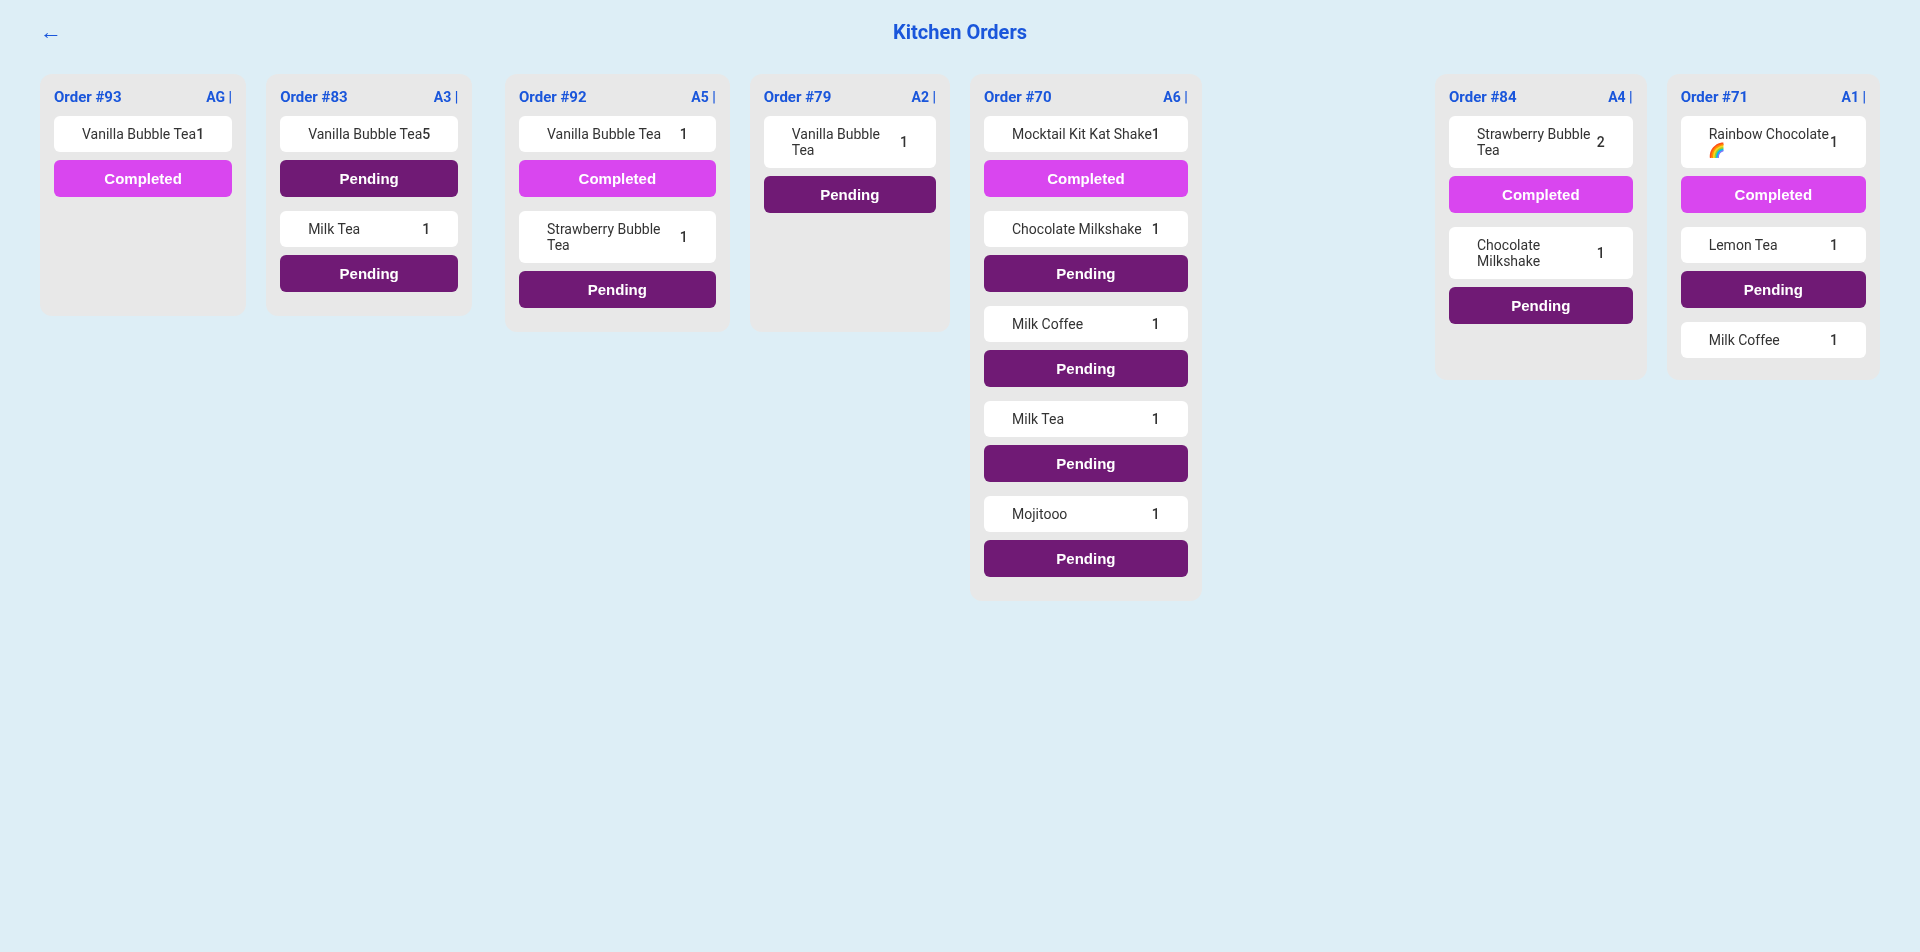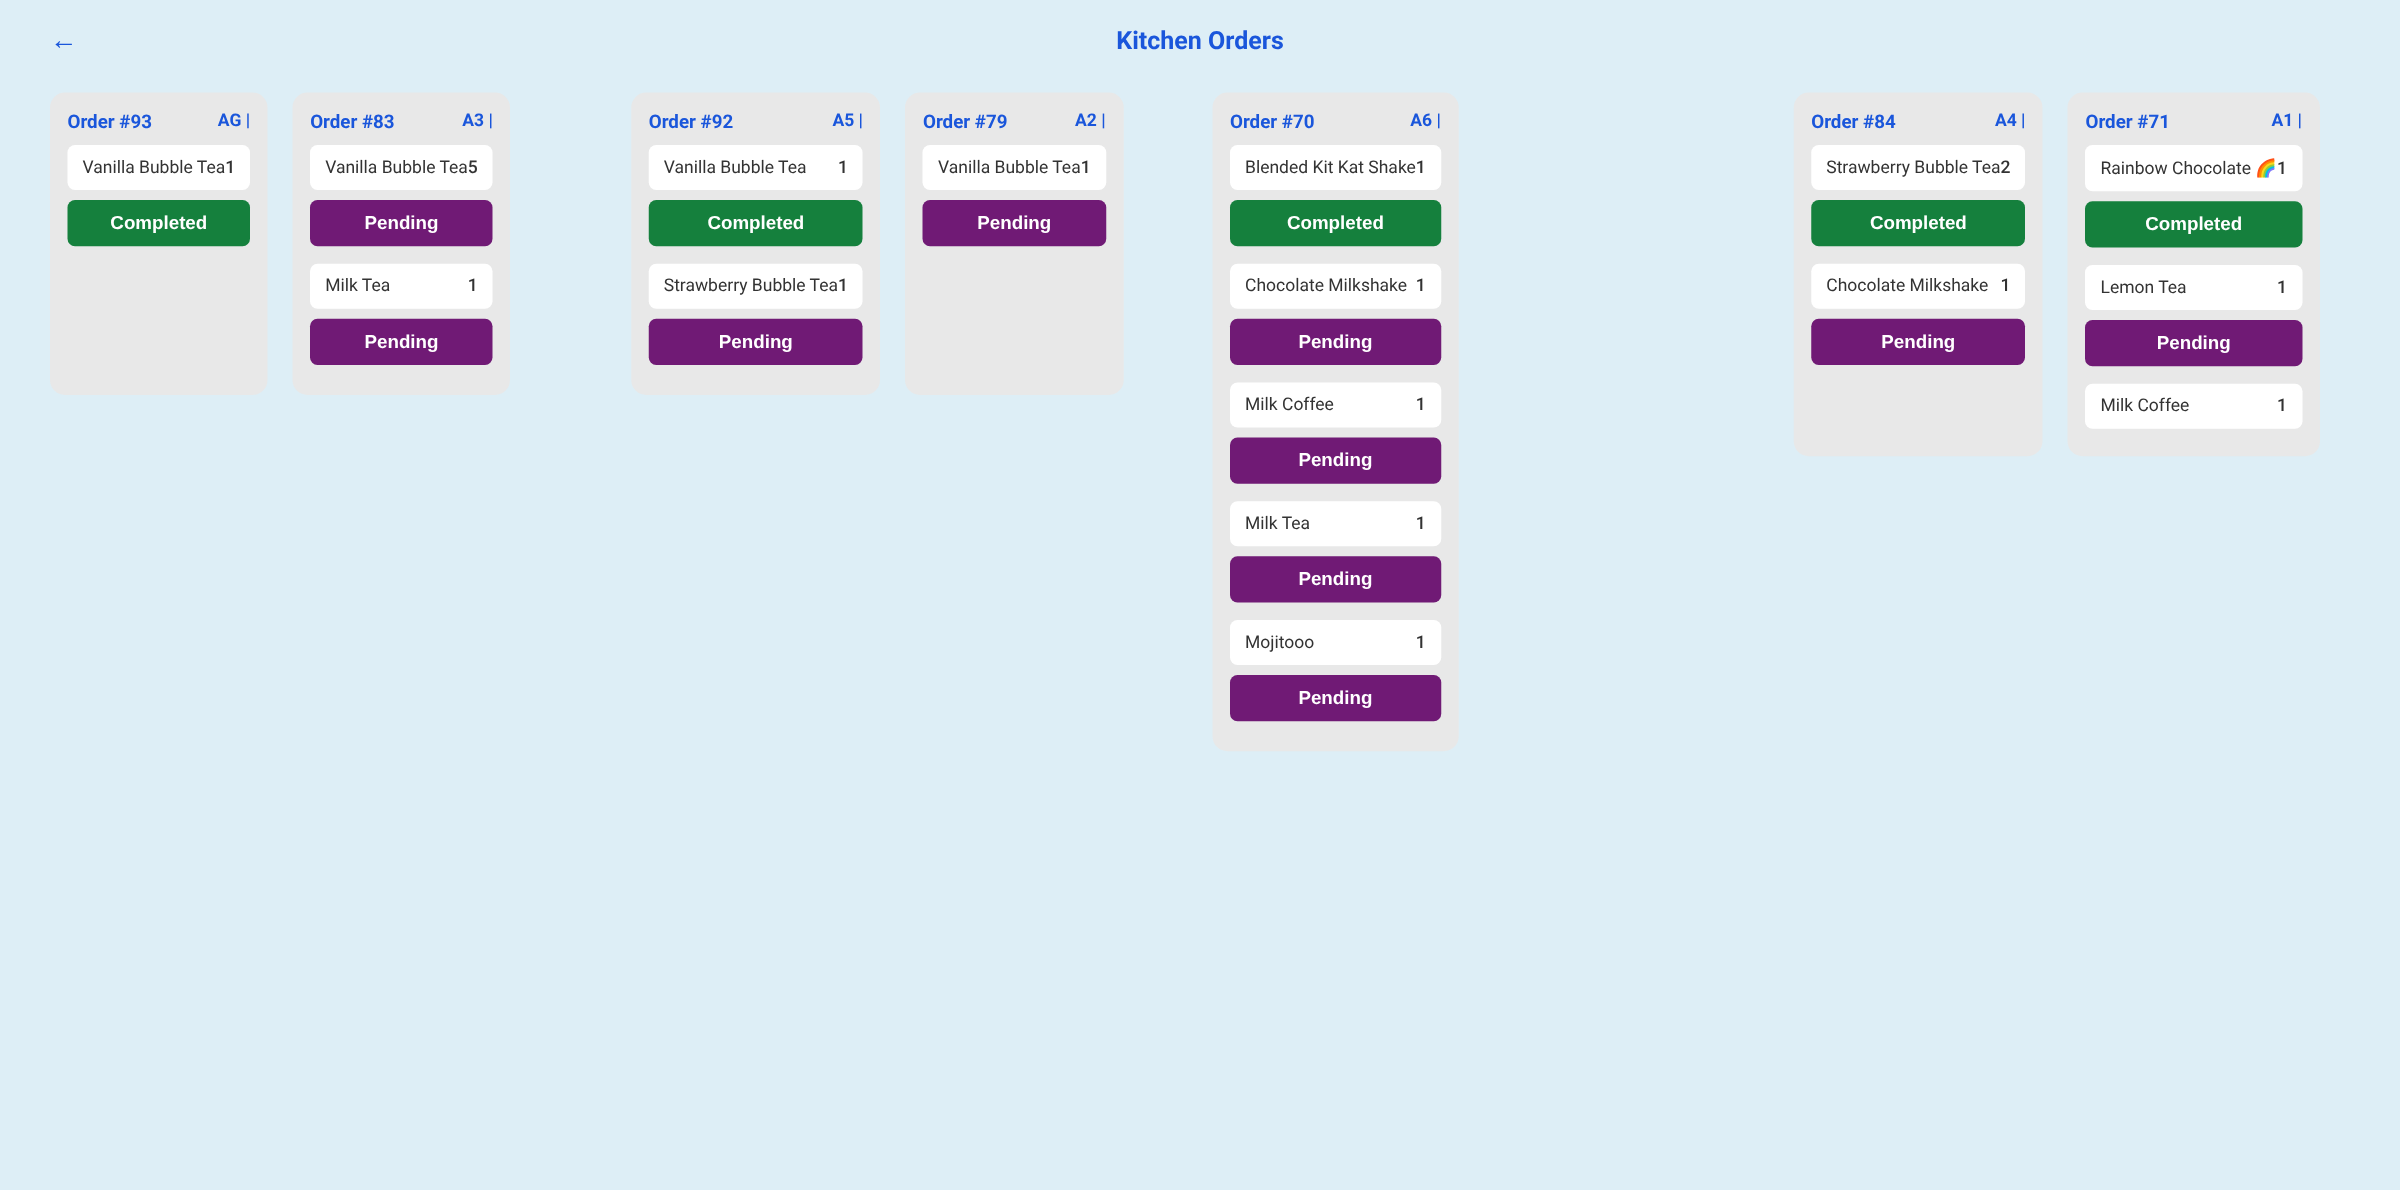--- a/index.html
+++ b/index.html
@@ -62,21 +62,21 @@
       color: #1a56db;
     }
     .order-table {
       font-size: 14px;
       font-weight: 700;
       color: #1a56db;
     }
     .order-item {
       background: #fff;
       border-radius: 6px;
-      padding: 10px 12px;
+      padding: 10px 28px;
       display: flex;
       justify-content: space-between;
       align-items: center;
       margin-bottom: 8px;
     }
     .item-name {
       font-size: 14px;
       color: #333;
     }
     .item-qty {
@@ -88,21 +88,21 @@
       width: 100%;
       padding: 10px;
       border: none;
       border-radius: 6px;
       font-size: 15px;
       font-weight: 700;
       cursor: pointer;
       margin-bottom: 10px;
     }
     .status-btn.completed {
-      background: #15803d;
+      background: #d946ef;
       color: #fff;
       text-align: center;
     }
     .status-btn.pending {
       background: #701a75;
       color: #fff;
     }
     .item-group {
       margin-bottom: 4px;
     }
@@ -171,21 +171,21 @@
           </div><button class="status-btn pending">Pending</button></div>
       </div>
     </div>
     <div class="column">
       <div class="order-card">
         <div class="order-header">
           <span class="order-number">Order #70</span>
           <span class="order-table">A6 |</span>
         </div>
         <div class="item-group"><div class="order-item">
-            <span class="item-name">Blended Kit Kat Shake</span>
+            <span class="item-name">Mocktail Kit Kat Shake</span>
             <span class="item-qty">1</span>
           </div><button class="status-btn completed">Completed</button></div>
         <div class="item-group"><div class="order-item">
             <span class="item-name">Chocolate Milkshake</span>
             <span class="item-qty">1</span>
           </div><button class="status-btn pending">Pending</button></div>
         <div class="item-group"><div class="order-item">
             <span class="item-name">Milk Coffee</span>
             <span class="item-qty">1</span>
           </div><button class="status-btn pending">Pending</button></div>

